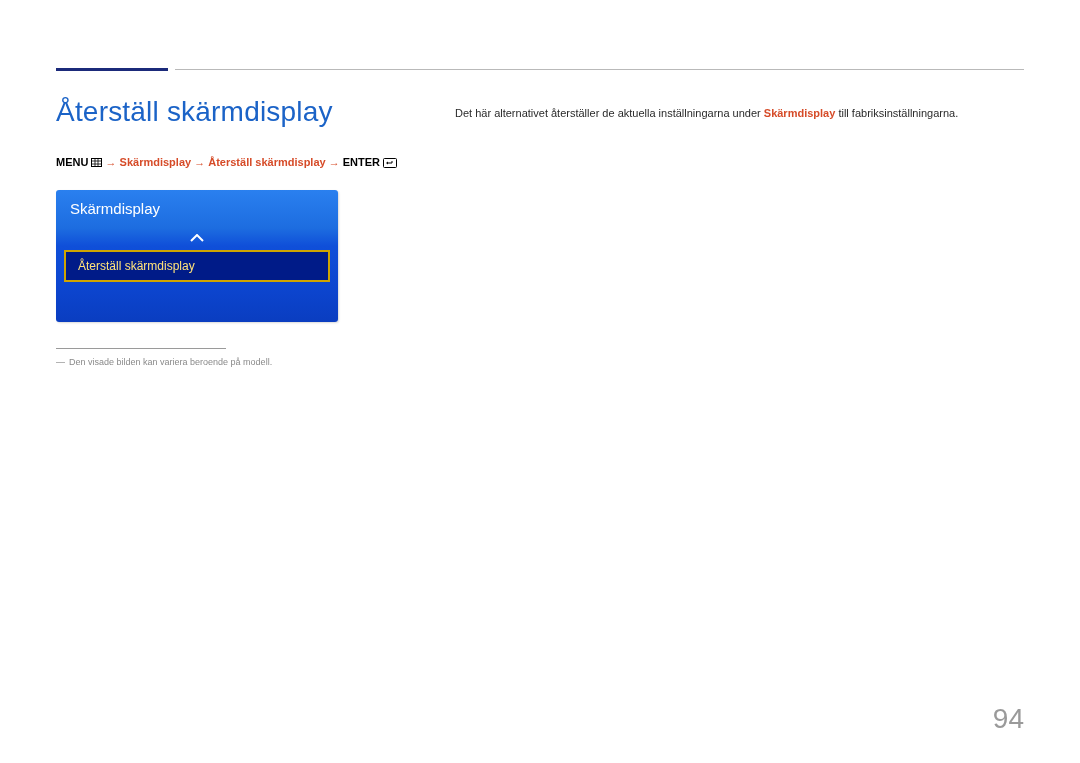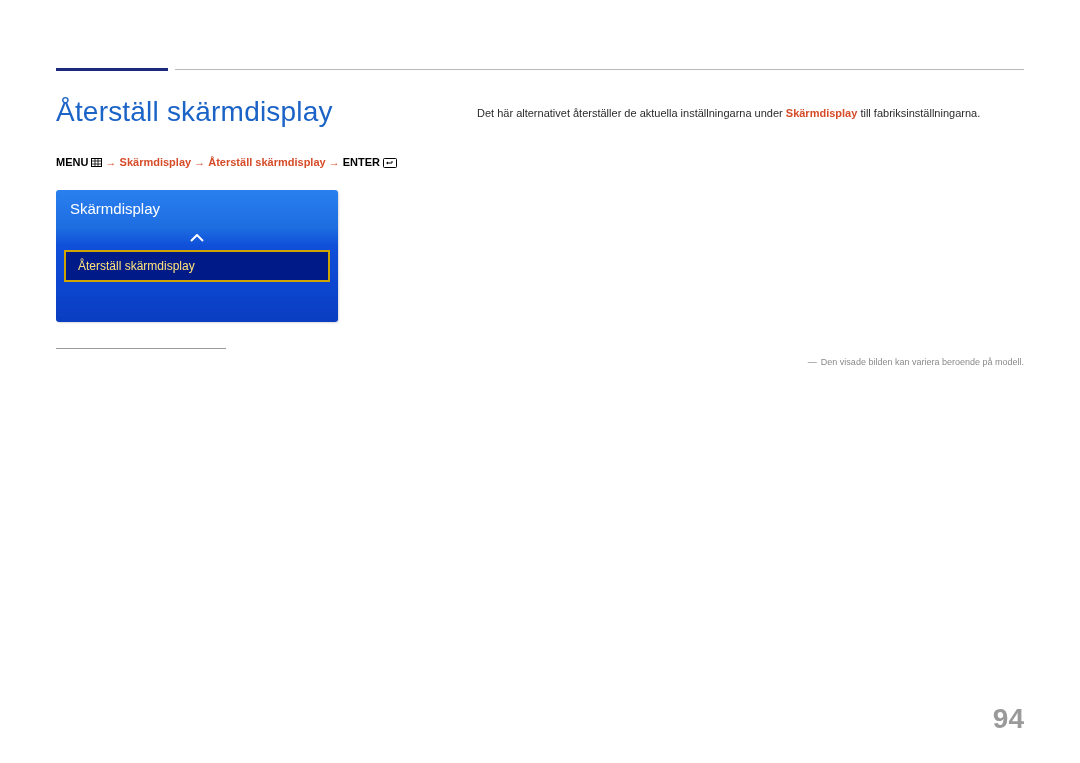--- a/index.html
+++ b/index.html
@@ -102,46 +102,45 @@
     .footnote-rule {
       width: 170px;
       height: 1px;
       background: #9a9a9a;
       margin-top: 26px;
     }
     .footnote {
       font-size: 9px;
       color: #8a8a8a;
       margin-top: 8px;
-      text-align: right;
     }
     .footnote .dash {
       color: #8a8a8a;
       margin-right: 4px;
     }
     .right-desc {
       position: absolute;
       top: 106px;
-      left: 477px;
+      left: 455px;
       right: 56px;
       font-size: 11px;
       color: #2a2a2a;
       line-height: 1.4;
     }
     .right-desc .em {
       color: #d64b28;
       font-weight: 700;
     }
     .page-num {
       position: absolute;
       right: 56px;
       bottom: 28px;
       font-size: 28px;
       color: #9a9a9a;
-      font-weight: 700;
+      font-weight: 400;
     }
   </style>
 </head>
 <body>
 
 <div class="top-rule-short"></div>
 <div class="top-rule-long"></div>
 
 <div class="content">
   <h1 class="heading">Återställ skärmdisplay</h1>

